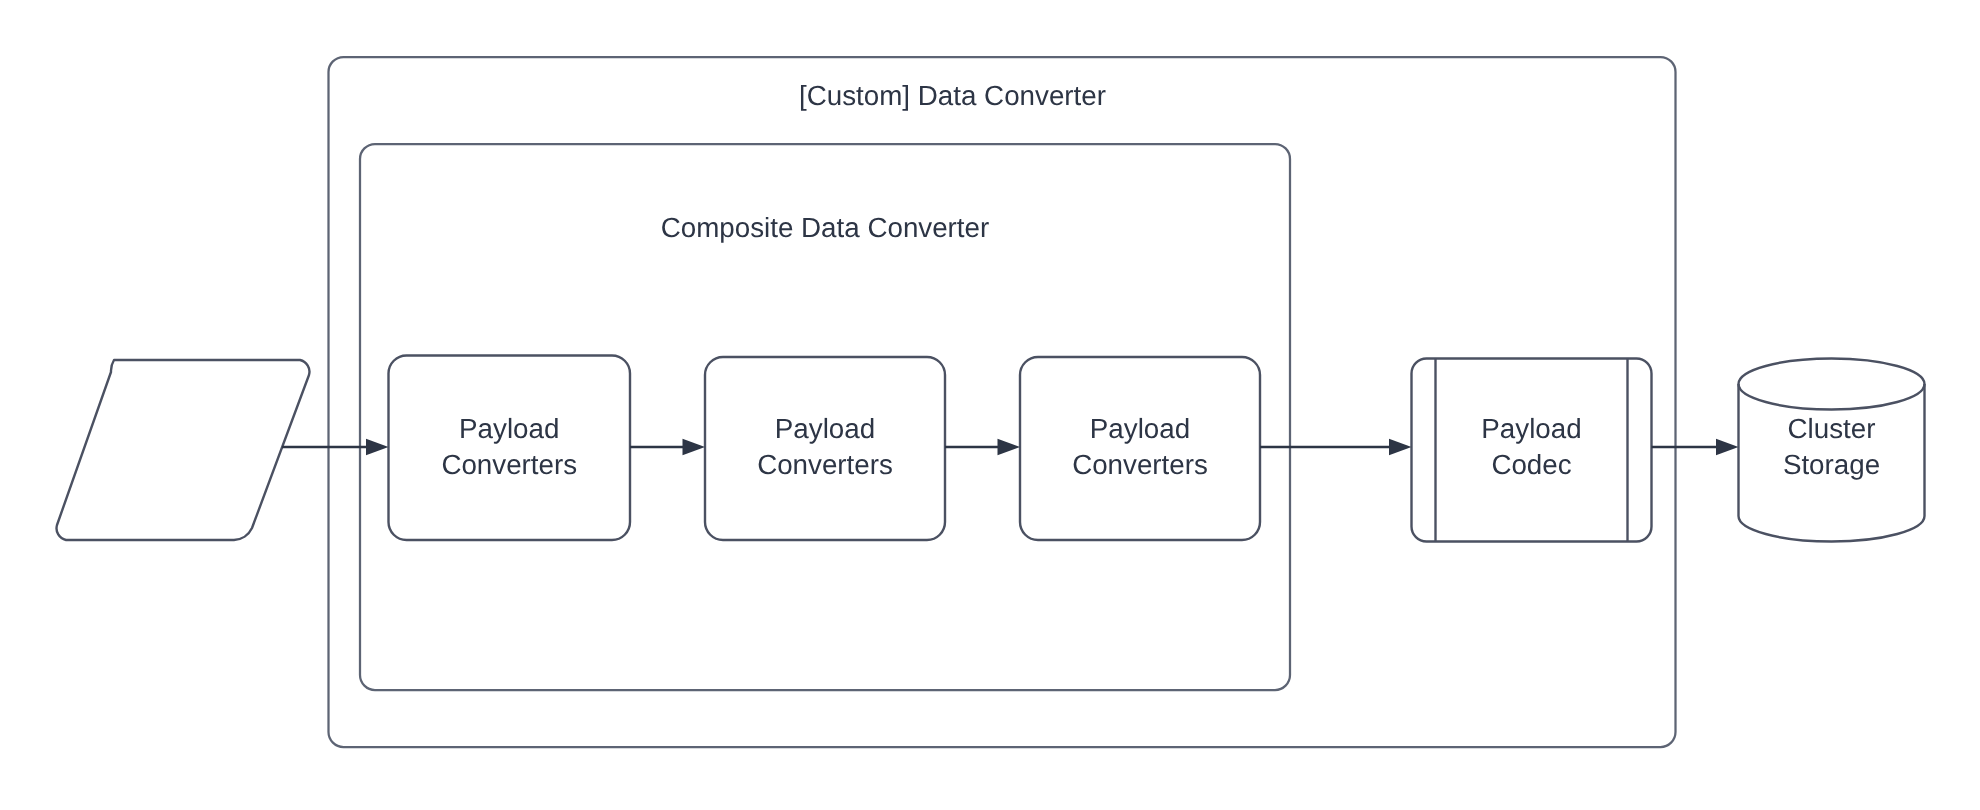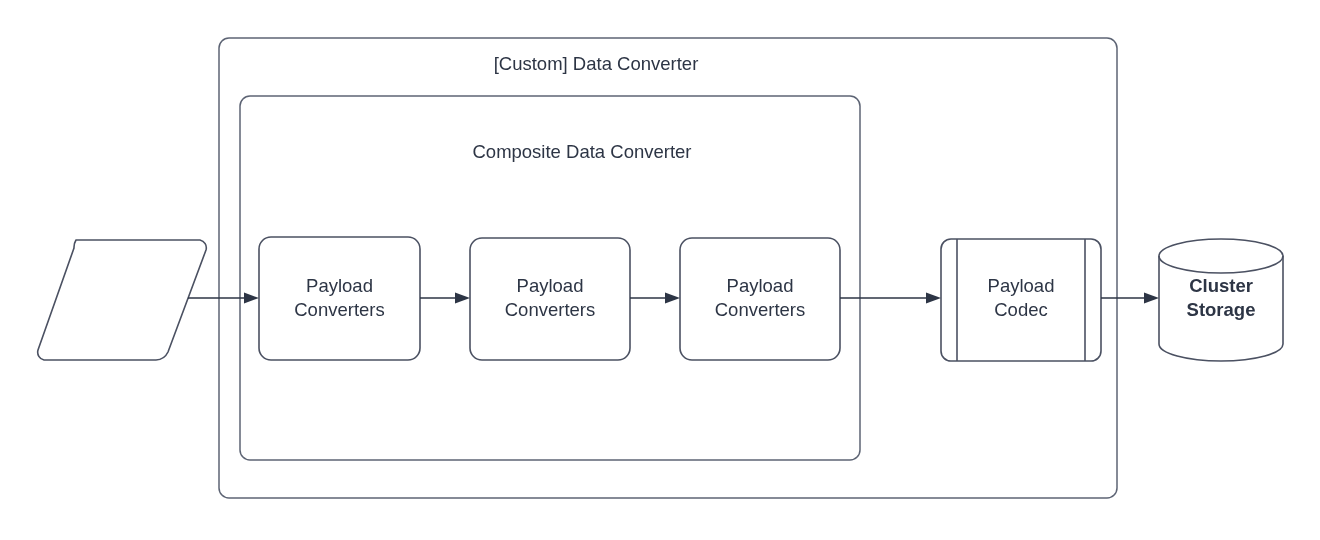--- a/index.html
+++ b/index.html
@@ -112,33 +112,33 @@
       <path class="arrow-head" d="M 941 298 L 926 292.5 L 926 303.5 Z"></path>
     </g>
 
     <g>
       <line class="connector" x1="1101" y1="298" x2="1149" y2="298"></line>
       <path class="arrow-head" d="M 1159 298 L 1144 292.5 L 1144 303.5 Z"></path>
     </g>
 
   </svg>
 
-  <div class="lbl lbl-container-title" style="left:219px; top:52px; width:754px;">[Custom] Data Converter</div>
+  <div class="lbl lbl-container-title" style="left:219px; top:52px; width:754px;padding-left:39px;">[Custom] Data Converter</div>
 
-  <div class="lbl lbl-container-title" style="left:240px; top:140px; width:620px;margin-left:32px;">Composite Data Converter</div>
+  <div class="lbl lbl-container-title" style="left:240px; top:140px; width:620px;">Composite Data Converter</div>
 
 
   <div class="lbl lbl-node" style="left:259px; top:274px; width:161px;">Payload
 Converters</div>
 
   <div class="lbl lbl-node" style="left:470px; top:274px; width:160px;">Payload
 Converters</div>
 
   <div class="lbl lbl-node" style="left:680px; top:274px; width:160px;">Payload
 Converters</div>
 
   <div class="lbl lbl-node" style="left:957px; top:274px; width:128px;">Payload
 Codec</div>
 
-  <div class="lbl lbl-node" style="left:1159px; top:274px; width:124px;font-weight:bold;">Cluster
+  <div class="lbl lbl-node" style="left:1159px; top:274px; width:124px;">Cluster
 Storage</div>
 
 </div>
 
 </body></html>

